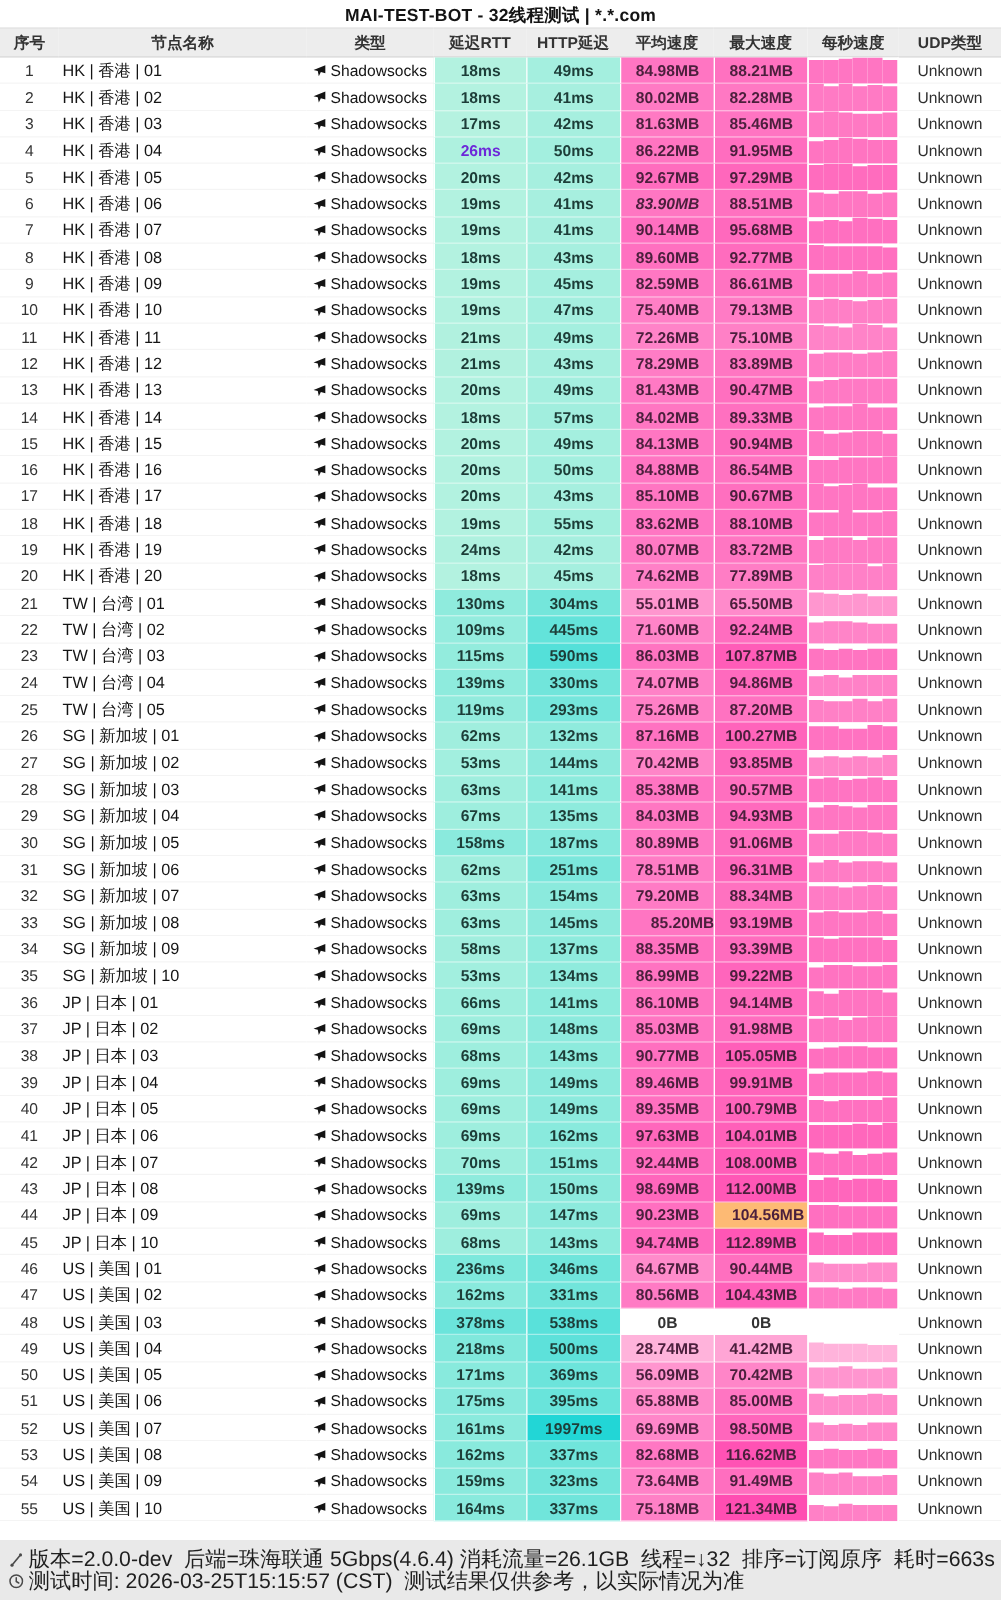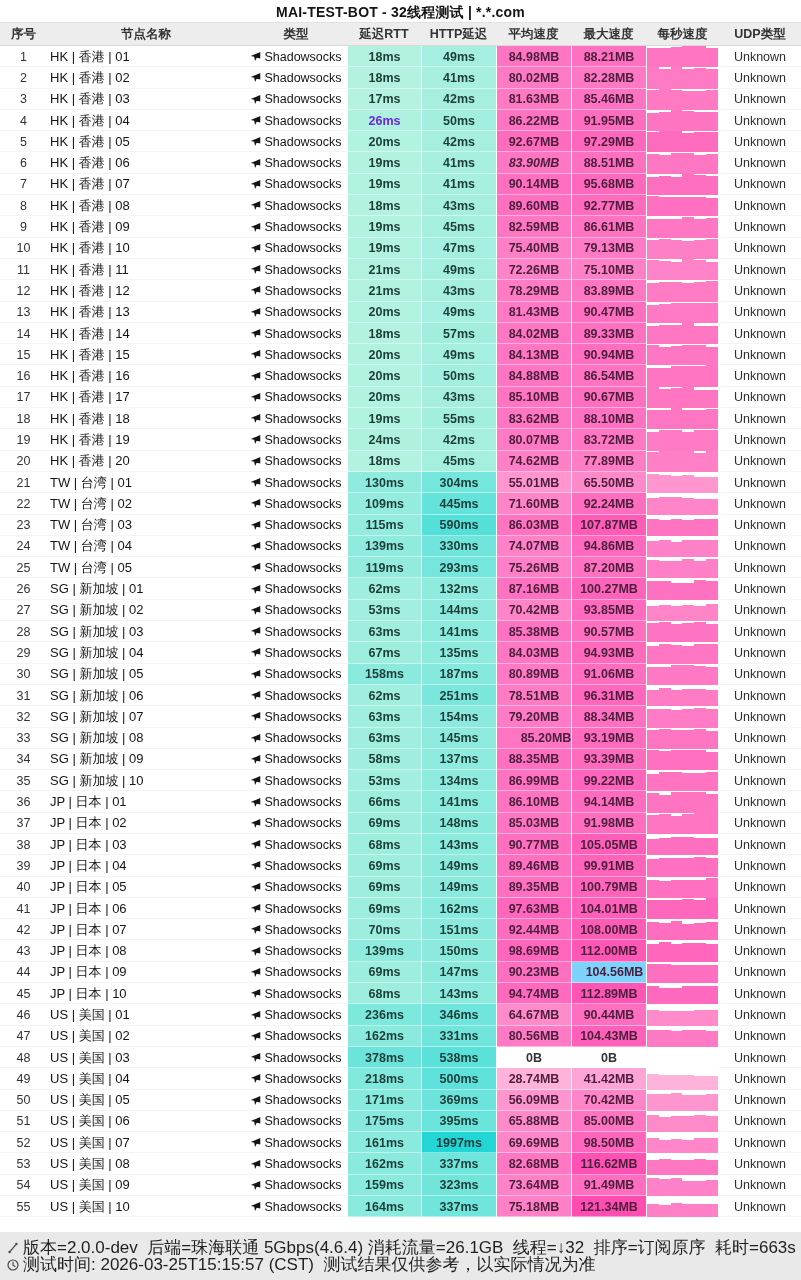--- a/index.html
+++ b/index.html
@@ -1097,21 +1097,21 @@
       <span class="plane">
         <svg width="11" height="11" viewBox="0 0 12 12">
             <path d="M11.2 1.2 L0.9 5.4 L4.6 6.4 L5.5 10.8 L7.3 7.3 L11.2 8.3 Z" fill="#141414"></path>
           </svg>
       </span>
       <span class="type-label">Shadowsocks</span>
     </div>
     <div class="cell c-rtt" style="background: rgb(158, 238, 222); color: rgb(29, 61, 56);">69ms</div>
     <div class="cell c-http" style="background: rgb(140, 234, 221); color: rgb(29, 61, 56);">147ms</div>
     <div class="cell c-avg" style="background: rgb(255, 111, 192); color: rgb(75, 31, 60);">90.23MB</div>
-    <div class="cell c-max" style="background: #7dd3fc; color: rgb(75, 31, 60); padding-left: 11px;">104.56MB</div>
+    <div class="cell c-max" style="background: #fdba74; color: rgb(75, 31, 60); padding-left: 11px;">104.56MB</div>
     <div class="cell c-spark">
         <div class="bar" style="height: 87.7%; background: rgb(255, 111, 192);"></div>
         <div class="bar" style="height: 90.7%; background: rgb(255, 111, 192);"></div>
         <div class="bar" style="height: 83.9%; background: rgb(255, 111, 192);"></div>
         <div class="bar" style="height: 86.3%; background: rgb(255, 111, 192);"></div>
         <div class="bar" style="height: 83.5%; background: rgb(255, 111, 192);"></div>
         <div class="bar" style="height: 82.7%; background: rgb(255, 111, 192);"></div>
       </div>
     <div class="cell c-udp">Unknown</div>
 

